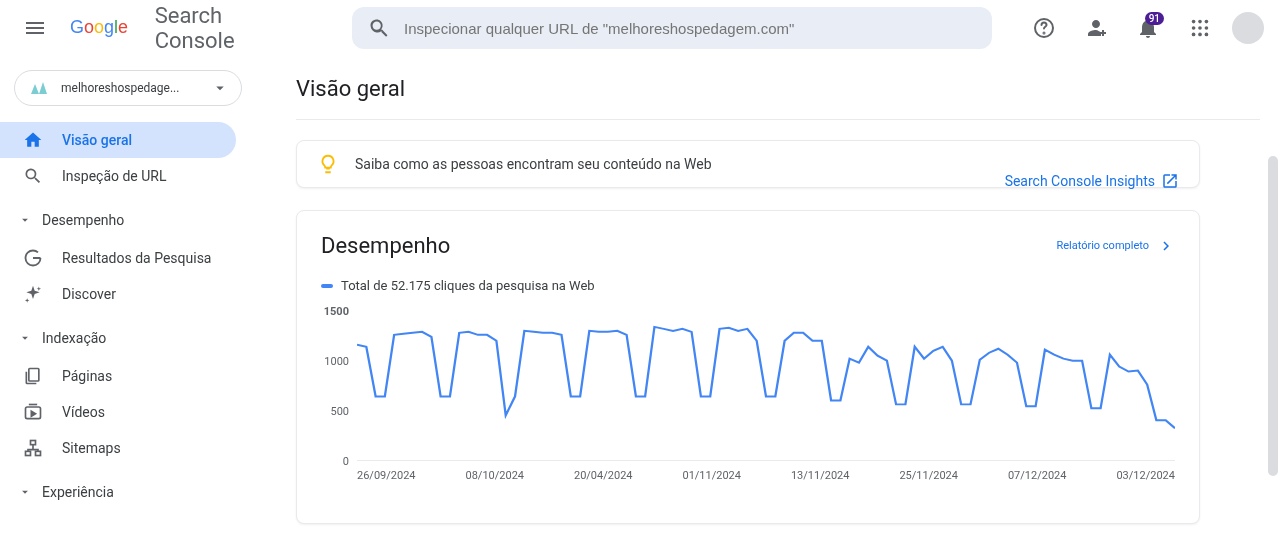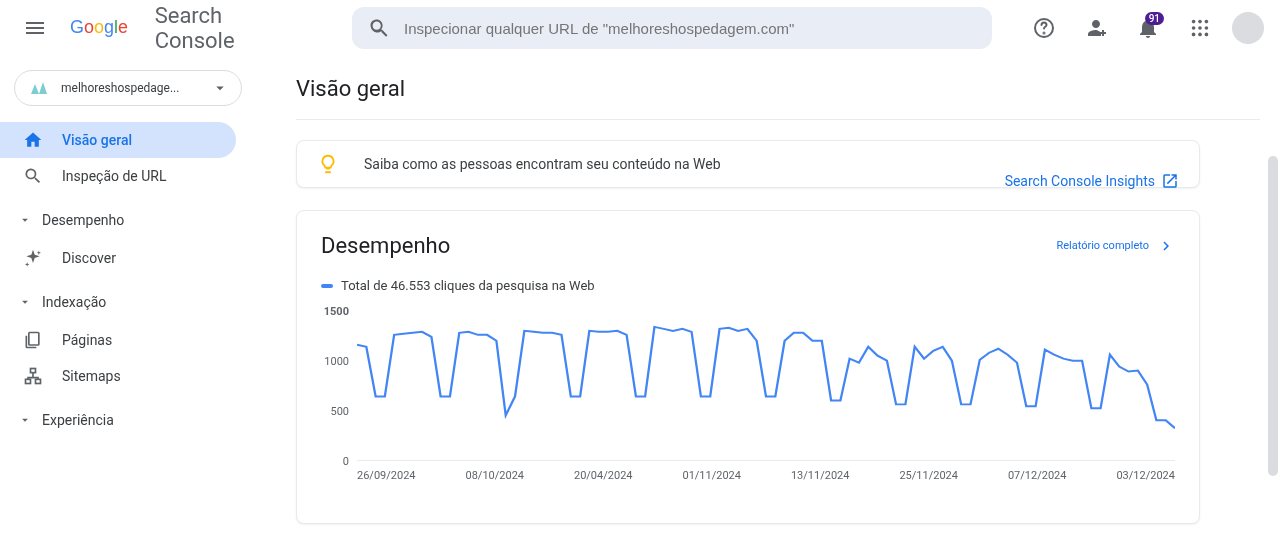--- a/index.html
+++ b/index.html
@@ -24,21 +24,21 @@
 .nav-item { display: flex; align-items: center; height: 36px; padding: 0 14px 0 22px; gap: 18px; cursor: pointer; border-radius: 0 18px 18px 0; margin-right: 20px; color: #3c4043; }
 .nav-item.active { background: #d3e3fd; color: #1a73e8; font-weight: 500; }
 .nav-item.active .nav-icon { color: #1a73e8; }
 .nav-icon { width: 22px; height: 22px; display: flex; align-items: center; justify-content: center; color: #5f6368; flex-shrink: 0; }
 .section-header { display: flex; align-items: center; height: 40px; padding: 0 14px 0 18px; gap: 10px; cursor: pointer; color: #3c4043; margin-top: 6px; }
 .section-header .caret { color: #5f6368; }
 .content { flex: 1; overflow-y: auto; padding: 0 20px 20px 40px; background: #fff; }
 .page-title { font-size: 22px; font-weight: 400; color: #202124; padding: 20px 0 18px; border-bottom: 1px solid #e8eaed; margin-bottom: 20px; }
 .card { background: #fff; border: 1px solid #e8eaed; border-radius: 8px; box-shadow: 0 1px 2px rgba(60,64,67,.08); margin-right: 60px; }
 .insights-card { display: flex; align-items: center; height: 48px; padding: 0 20px; gap: 16px; margin-bottom: 22px; }
-.insights-text { flex: 1; font-size: 14px; color: #3c4043; margin-left: 9px; }
+.insights-text { flex: 1; font-size: 14px; color: #3c4043; }
 .insights-link { color: #1a73e8; font-size: 14px; display: flex; align-items: center; gap: 6px; text-decoration: none; cursor: pointer; margin-top: 33px; }
 .perf-card { padding: 22px 24px 32px; }
 .perf-header { display: flex; align-items: center; margin-bottom: 20px; }
 .perf-title { font-size: 22px; font-weight: 400; color: #202124; flex: 1; }
 .perf-link { color: #1a73e8; font-size: 11px; display: flex; align-items: center; gap: 8px; cursor: pointer; }
 .legend { display: flex; align-items: center; gap: 8px; font-size: 13px; color: #3c4043; margin-bottom: 18px; }
 .legend-swatch { width: 12px; height: 4px; background: #4285f4; border-radius: 2px; }
 .chart-wrap { position: relative; height: 180px; }
 .y-axis { position: absolute; left: 0; top: 0; height: 150px; width: 34px; }
 .y-tick { position: absolute; right: 6px; font-size: 11px; color: #5f6368; transform: translateY(-50%); }
@@ -137,20 +137,28 @@
       </div>
 
       <div class="section-header">
         <svg class="caret" width="14" height="14" viewBox="0 0 24 24" fill="currentColor">
             <path d="M7 10l5 5 5-5z"></path>
           </svg>
         <span>Desempenho</span>
       </div>
       <div class="nav-item">
         <span class="nav-icon">
+            <svg width="20" height="20" viewBox="0 0 24 24" fill="none" stroke="currentColor" stroke-width="2.2">
+              <path d="M21 12c0 5-4 9-9 9s-9-4-9-9 4-9 9-9c2.3 0 4.4.87 6 2.3M21 12h-9"></path>
+            </svg>
+          </span>
+        <span>Resultados da Pesquisa</span>
+      </div>
+      <div class="nav-item">
+        <span class="nav-icon">
             <svg width="20" height="20" viewBox="0 0 24 24" fill="currentColor">
               <path d="M12 2l2 6 6 2-6 2-2 6-2-6-6-2 6-2z M19 3l.7 2 2 .7-2 .7-.7 2-.7-2-2-.7 2-.7z M5 17l.7 2 2 .7-2 .7-.7 2-.7-2-2-.7 2-.7z"></path>
             </svg>
           </span>
         <span>Discover</span>
       </div>
 
       <div class="section-header">
         <svg class="caret" width="14" height="14" viewBox="0 0 24 24" fill="currentColor">
             <path d="M7 10l5 5 5-5z"></path>
@@ -158,20 +166,30 @@
         <span>Indexação</span>
       </div>
       <div class="nav-item">
         <span class="nav-icon">
             <svg width="20" height="20" viewBox="0 0 24 24" fill="none" stroke="currentColor" stroke-width="2">
               <rect x="7" y="3" width="12" height="15" rx="1"></rect>
               <path d="M4 7v13a1 1 0 001 1h11"></path>
             </svg>
           </span>
         <span>Páginas</span>
+      </div>
+      <div class="nav-item">
+        <span class="nav-icon">
+            <svg width="20" height="20" viewBox="0 0 24 24" fill="none" stroke="currentColor" stroke-width="2">
+              <rect x="3" y="6" width="18" height="14" rx="2"></rect>
+              <path d="M10 11l5 3-5 3z" fill="currentColor"></path>
+              <path d="M7 3h10"></path>
+            </svg>
+          </span>
+        <span>Vídeos</span>
       </div>
       <div class="nav-item">
         <span class="nav-icon">
             <svg width="20" height="20" viewBox="0 0 24 24" fill="none" stroke="currentColor" stroke-width="2">
               <rect x="9" y="3" width="6" height="5"></rect>
               <rect x="3" y="16" width="6" height="5"></rect>
               <rect x="15" y="16" width="6" height="5"></rect>
               <path d="M12 8v4M6 16v-2h12v2M12 12v2"></path>
             </svg>
           </span>
@@ -208,21 +226,21 @@
           <div class="perf-title">Desempenho</div>
           <a class="perf-link">
             <span>Relatório completo</span>
             <svg width="18" height="18" viewBox="0 0 24 24" fill="#1a73e8">
                 <path d="M10 6l6 6-6 6-1.4-1.4L13.2 12 8.6 7.4z"></path>
               </svg>
           </a>
         </div>
         <div class="legend">
           <span class="legend-swatch"></span>
-          <span>Total de 46.553 cliques da pesquisa na Web</span>
+          <span>Total de 52.175 cliques da pesquisa na Web</span>
         </div>
         <div class="chart-wrap">
           <div class="y-axis" id="y-axis">
               <div class="y-tick" style="top: 0px; font-weight: bold;">1500</div>
               <div class="y-tick" style="top: 50px;">1000</div>
               <div class="y-tick" style="top: 100px;">500</div>
               <div class="y-tick" style="top: 150px;">0</div>
             </div>
           <div class="plot">
               <svg id="chart-svg" width="100%" height="100%" preserveAspectRatio="none" viewBox="0 0 720 150">

